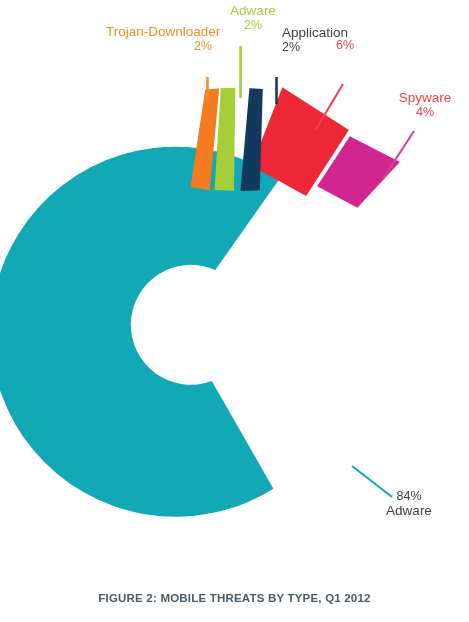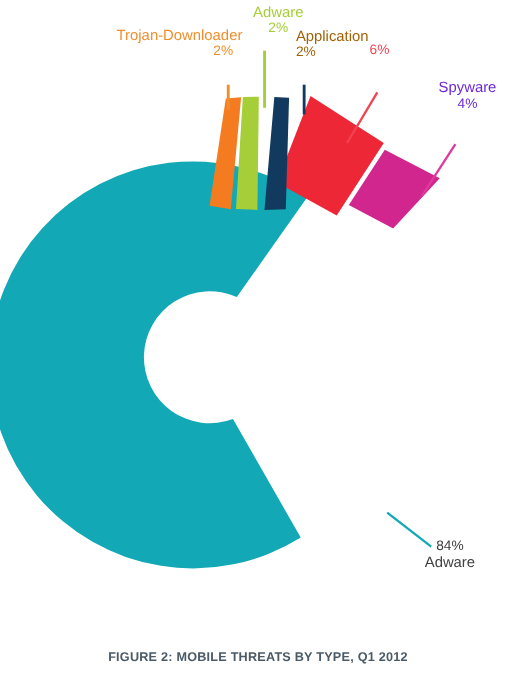--- a/index.html
+++ b/index.html
@@ -114,30 +114,30 @@
   <div class="lbl right-al" style="left:106px; top:24px; width:106px; color:#f18e2c;">
     <span class="name">Trojan-Downloader</span>
     <span class="pct">2%</span>
   </div>
 
   <div class="lbl center-al" style="left:208px; top:3px; width:90px; color:#a6ce39;text-align:center;">
     <span class="name">Adware</span>
     <span class="pct">2%</span>
   </div>
 
-  <div class="lbl left-al" style="left:269px; top:25px; width:110px; color:#a16207;">
+  <div class="lbl left-al" style="left:282px; top:25px; width:110px; color:#404040;">
     <span class="name">Application</span>
     <span class="pct">2%</span>
   </div>
 
   <div class="lbl center-al" style="left:304px; top:38px; width:82px; color:#ef4352;">
     <span class="pct">6%</span>
   </div>
 
-  <div class="lbl center-al" style="left:384px; top:72px; width:82px; color:#6d28d9;">
+  <div class="lbl center-al" style="left:384px; top:90px; width:82px; color:#ef4444;">
     <span class="name">Spyware</span>
     <span class="pct">4%</span>
   </div>
 
   <div class="lbl center-al" style="left:369px; top:489px; width:80px; color:#404040;">
     <span class="pct">84%</span>
     <span class="name">Adware</span>
   </div>
 
   <div id="caption">FIGURE 2: MOBILE THREATS BY TYPE, Q1 2012</div>

